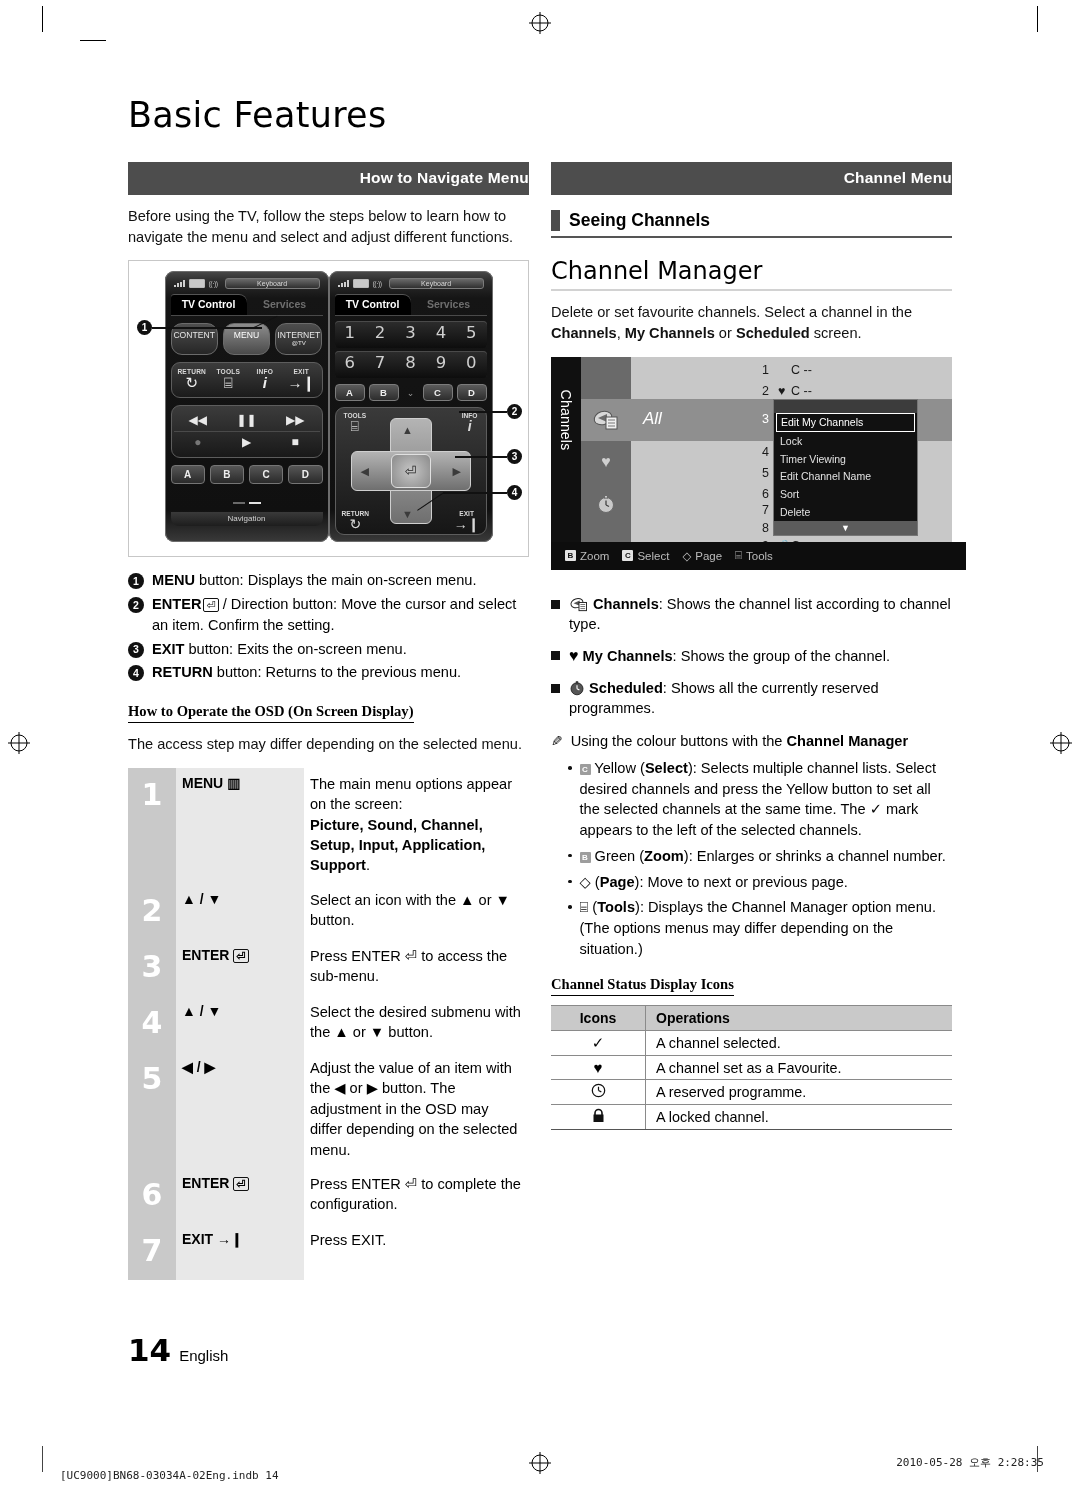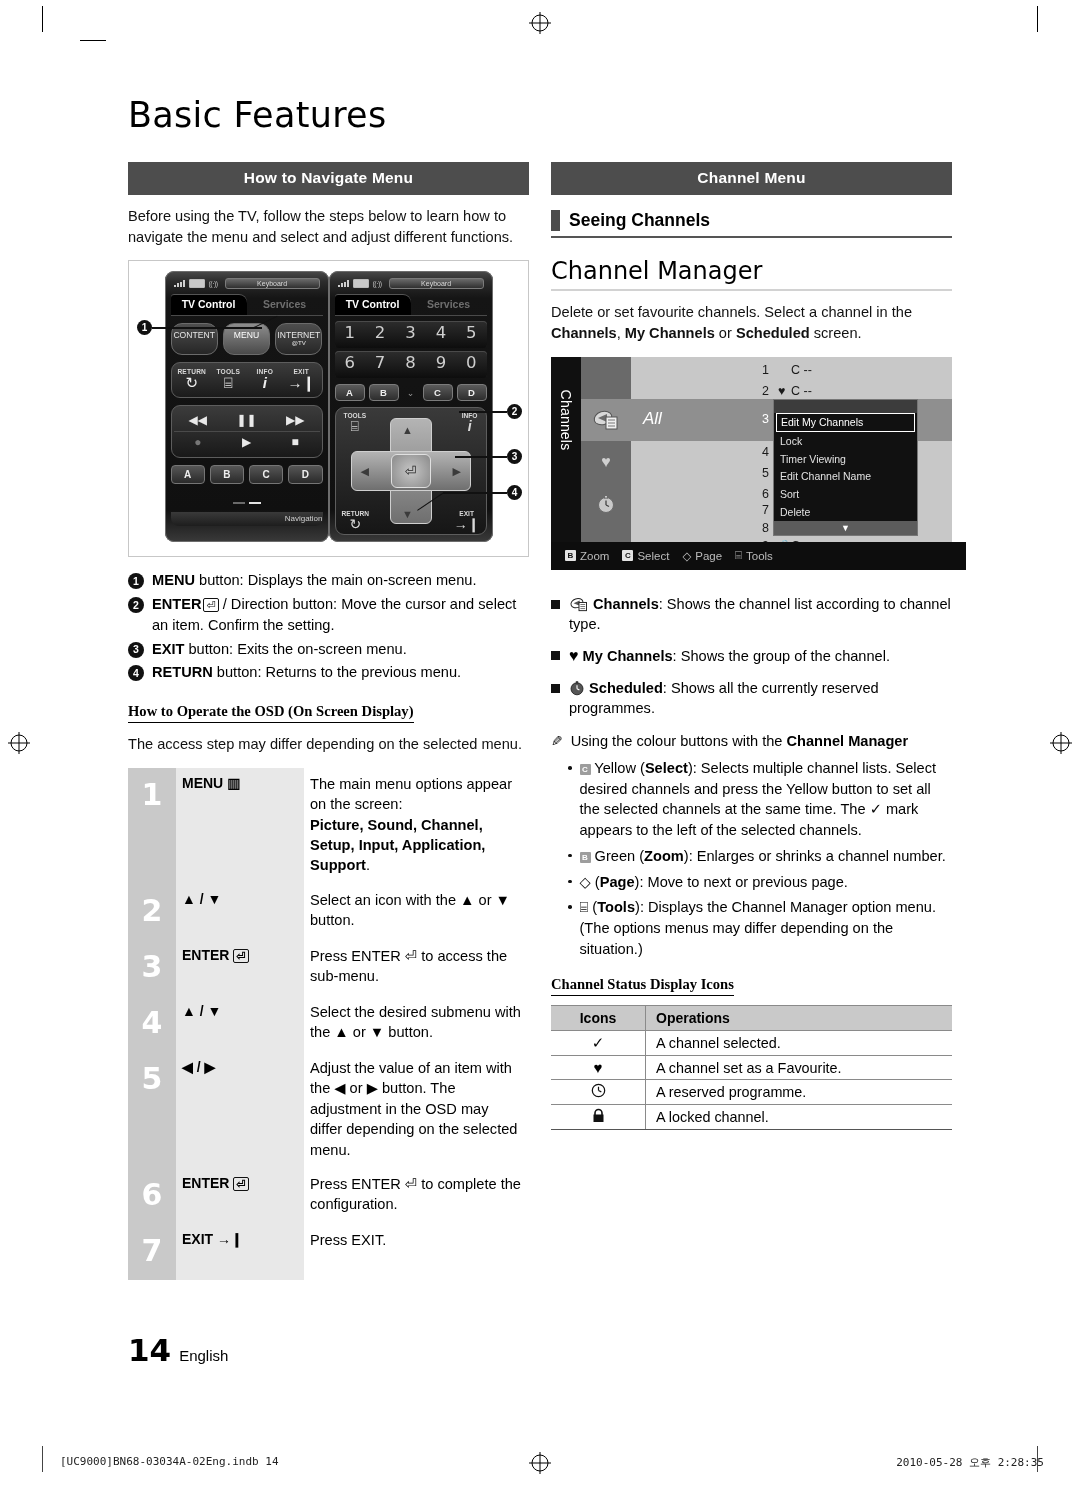--- a/index.html
+++ b/index.html
@@ -22,21 +22,21 @@
 
   h1.title{
     font-size:35px;font-weight:400;letter-spacing:.3px;margin:0;
     font-family:"DejaVu Sans", sans-serif;color:#000;line-height:1;
   }
 
   .columns{display:flex;gap:22px;margin-top:29px;}
   .col{width:401px;}
 
   .band{
-    background:#4d4d4d;color:#fff;text-align:center;font-weight:bold;
+    background:#4d4d4d;color:#fff;text-align:right;font-weight:bold;
     font-size:15.5px;padding:7px 0 8px;letter-spacing:.2px;
   }
 
   p.body{font-size:14.6px;line-height:1.42;margin:11px 0 0;color:#111;}
 
   
   .figbox{border:1px solid #c7c7c7;margin-top:13px;padding:10px 8px 14px;position:relative;}
   .remotes{display:flex;justify-content:center;}
   .remote{
     width:152px;border-radius:9px;padding:5px 6px 7px;
@@ -88,21 +88,21 @@
 
   .abcd{display:flex;gap:5px;margin-top:7px;}
   .abcd .ab{
     flex:1;text-align:center;color:#efefef;font-size:10px;font-weight:bold;border-radius:4px;
     padding:3px 0;background:linear-gradient(180deg,#565656,#2a2a2a);border:1px solid #757575;
   }
   .dash{text-align:center;margin-top:6px;}
   .dash i{display:inline-block;width:12px;height:2px;background:#6a6a6a;margin:0 2px;}
   .dash i.on{background:#e3e3e3;}
   .navlabel{
-    margin-top:4px;text-align:right;font-size:8px;color:#d0d0d0;
+    margin-top:4px;text-align:center;font-size:8px;color:#d0d0d0;
     background:linear-gradient(180deg,#3a3a3a,#1d1d1d);border-radius:0 0 8px 8px;padding:2px 0 3px;
   }
 
   
   .numpad{margin-top:5px;}
   .numrow{display:flex;margin-top:3px;
     background:linear-gradient(180deg,#2d2d2d,#0d0d0d);border-radius:4px;padding:2px 0 5px;
     box-shadow:0 1px 0 #4a4a4a inset;}
   .numrow span{flex:1;text-align:center;color:#cfcfcf;font-size:16.5px;font-family:"DejaVu Sans",sans-serif;line-height:20px;}
   .abcd2{display:flex;gap:4px;margin-top:6px;align-items:center;}
@@ -215,21 +215,21 @@
   table.icons td.ig{width:94px;text-align:center;font-size:15px;}
   table.icons td.op{padding-left:10px;border-left:1px solid #8a8a8a;}
   table.icons tr:last-child td{border-bottom:1.8px solid #555;}
 
   .pagenum{position:absolute;left:128px;top:1332px;display:flex;align-items:baseline;gap:8px;}
   .pagenum .n{font-size:31px;font-weight:bold;font-family:"DejaVu Sans",sans-serif;}
   .pagenum .l{font-size:15px;}
 
   .footer{position:absolute;left:0;top:1455px;width:1080px;font-size:11px;color:#222;
     font-family:"DejaVu Sans Mono",monospace;}
-  .footer .fl{position:absolute;left:60px;white-space:nowrap;}
+  .footer .fl{position:absolute;left:60px;white-space:nowrap;margin-top:14px;}
   .footer .fr{position:absolute;right:36px;white-space:nowrap;}
   .fbar{position:absolute;width:1px;height:26px;background:#444;top:1446px;}
 </style>
 </head>
 <body>
 
 <div class="page">
 
   <div class="cropmark" style="left:42px;top:6px;width:1px;height:26px;"></div>
   <div class="cropmark" style="left:1037px;top:6px;width:1px;height:26px;"></div>

